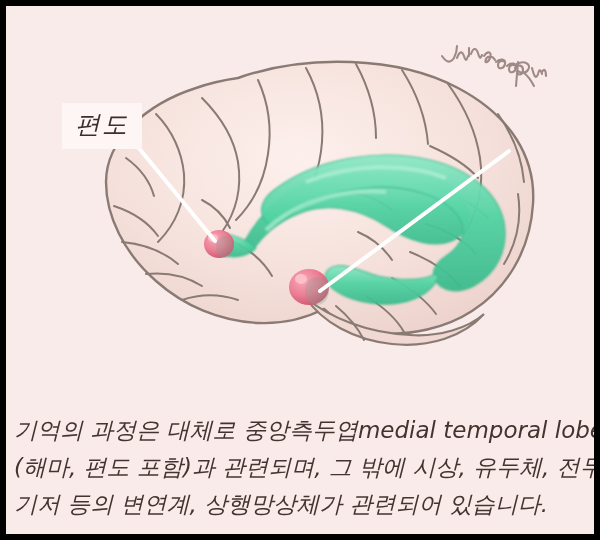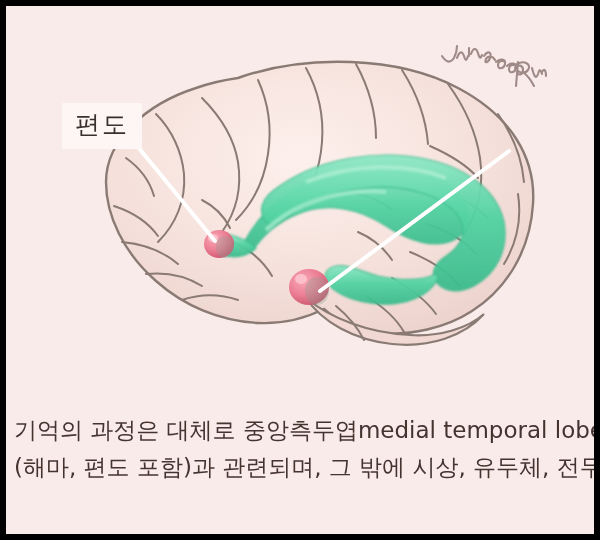--- a/index.html
+++ b/index.html
@@ -21,20 +21,21 @@
     box-sizing: border-box;
   }
   #figure-canvas {
     position: absolute;
     left: 6px;
     top: 6px;
     width: 588px;
     height: 528px;
     background: #f9ebe9;
     overflow: hidden;
+    font-style: italic;
   }
   #illustration-area {
     position: absolute;
     left: 0;
     top: 0;
     width: 588px;
     height: 400px;
   }
   #brain-svg {
     position: absolute;
@@ -253,16 +254,17 @@
         </g>
       </svg>
 
       <div class="callout-box" id="callout-amygdala">편도</div>
 
     </div>
 
     <div id="caption-block">
       <div class="caption-line">기억의 과정은 대체로 중앙측두엽medial temporal lobe</div>
       <div class="caption-line">(해마, 편도 포함)과 관련되며, 그 밖에 시상, 유두체, 전두엽</div>
+      <div class="caption-line">기저 등의 변연계, 상행망상체가 관련되어 있습니다.</div>
     </div>
 
   </div>
 </div>
 
 </body></html>

